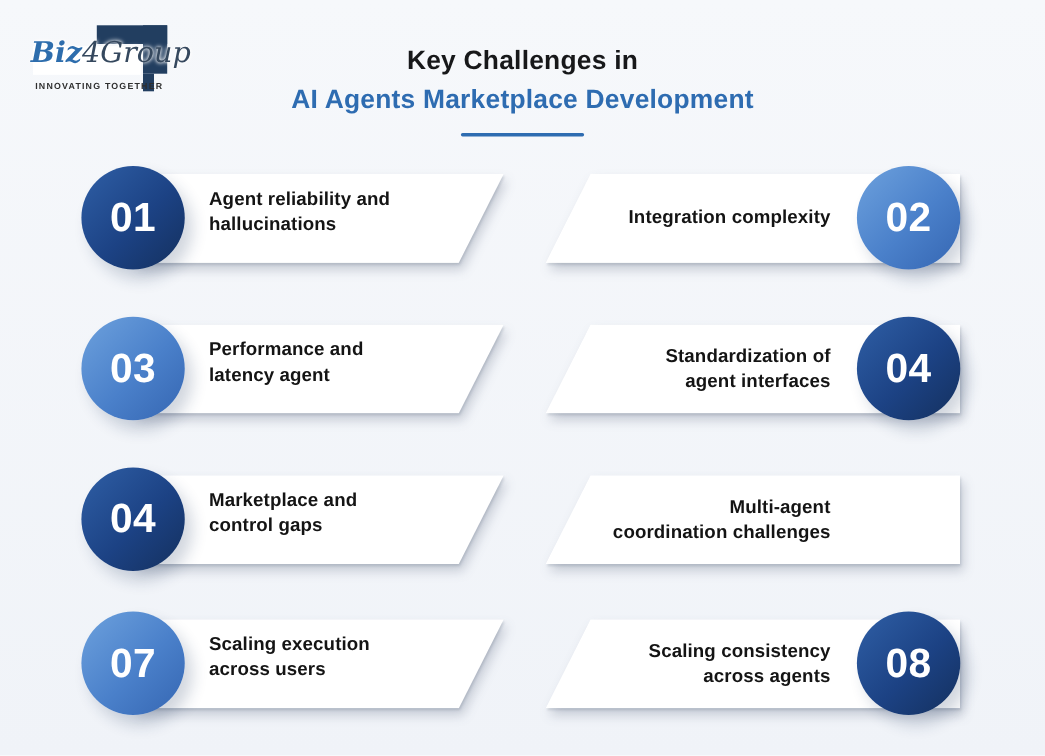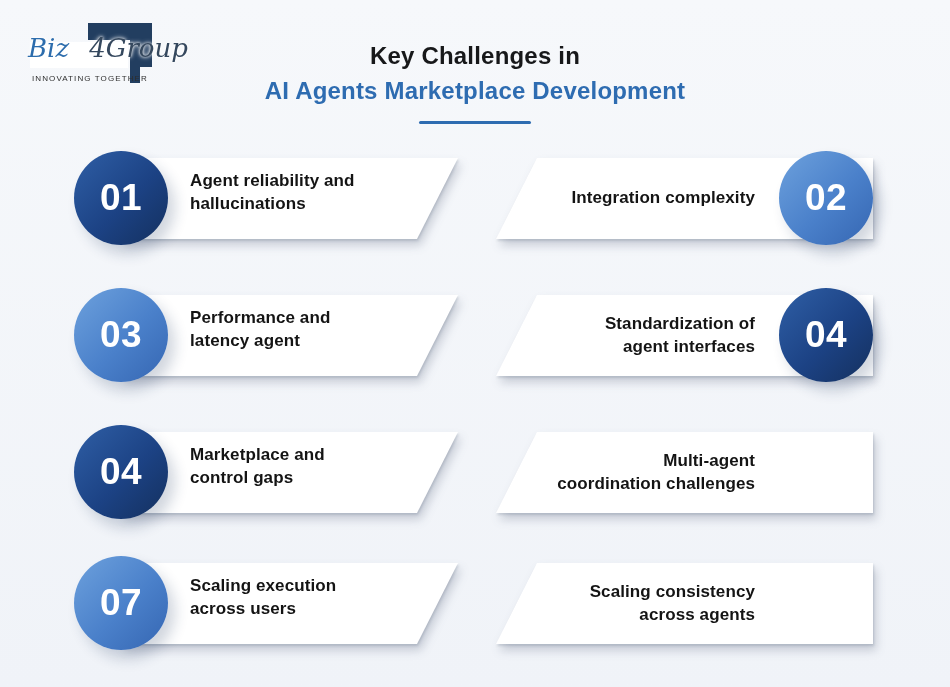--- a/index.html
+++ b/index.html
@@ -15,24 +15,24 @@
   .logo-bar { position:absolute; background:#223e60; }
   .logo-bar.top   { left:66px; top:11px; width:64px; height:17px; }
   .logo-bar.right { left:108px; top:11px; width:22px; height:44px; }
   .logo-bar.stub  { left:108px; top:55px; width:10px; height:16px; }
   .logo-white { position:absolute; left:8px; top:30px; width:98px; height:26px; background:#ffffff; }
   .logo-name {
     position:absolute; left:6px; top:22px;
     font-family:"DejaVu Serif", serif; font-style:italic; font-size:26px; line-height:1.1;
     text-shadow:0 0 3px #fff, 0 0 5px #fff; white-space:nowrap;
   }
-  .logo-name .p1 { color:#2d6dad; font-weight:400;margin-top:24px; }
-  .logo-name .p2 { color:#35485e;margin-left:20px; }
+  .logo-name .p1 { color:#2d6dad; font-weight:700;margin-top:24px; }
+  .logo-name .p2 { color:#35485e; }
   .logo-tagline {
-    position:absolute; left:10px; top:62px; font-size:8px; font-weight:400;
+    position:absolute; left:10px; top:62px; font-size:8px; font-weight:700;
     letter-spacing:1.1px; color:#2e2e2e; white-space:nowrap; z-index:3;
   }
 
   
   .header { position:absolute; top:42px; left:0; width:100%; text-align:center; }
   .title1 { font-size:24px; font-weight:600; color:#17181a; letter-spacing:0.2px; }
   .title2 { font-size:24px; font-weight:700; color:#2e6cb1; margin-top:7px; letter-spacing:0.2px; }
   .divider { width:112px; height:3px; background:#2e6cb1; border-radius:2px; margin:16px auto 0; }
 
   
@@ -152,15 +152,18 @@
       </div>
     <div class="circle light cleft">
       <span>07</span>
     </div>
     <div class="banner-shadow bright">
         <div class="banner bright">
       <span class="item-label">Scaling consistency
 across agents</span>
     </div>
       </div>
+    <div class="circle dark cright">
+      <span>08</span>
+    </div>
   </div>
 
 </div>
 
 </body></html>

